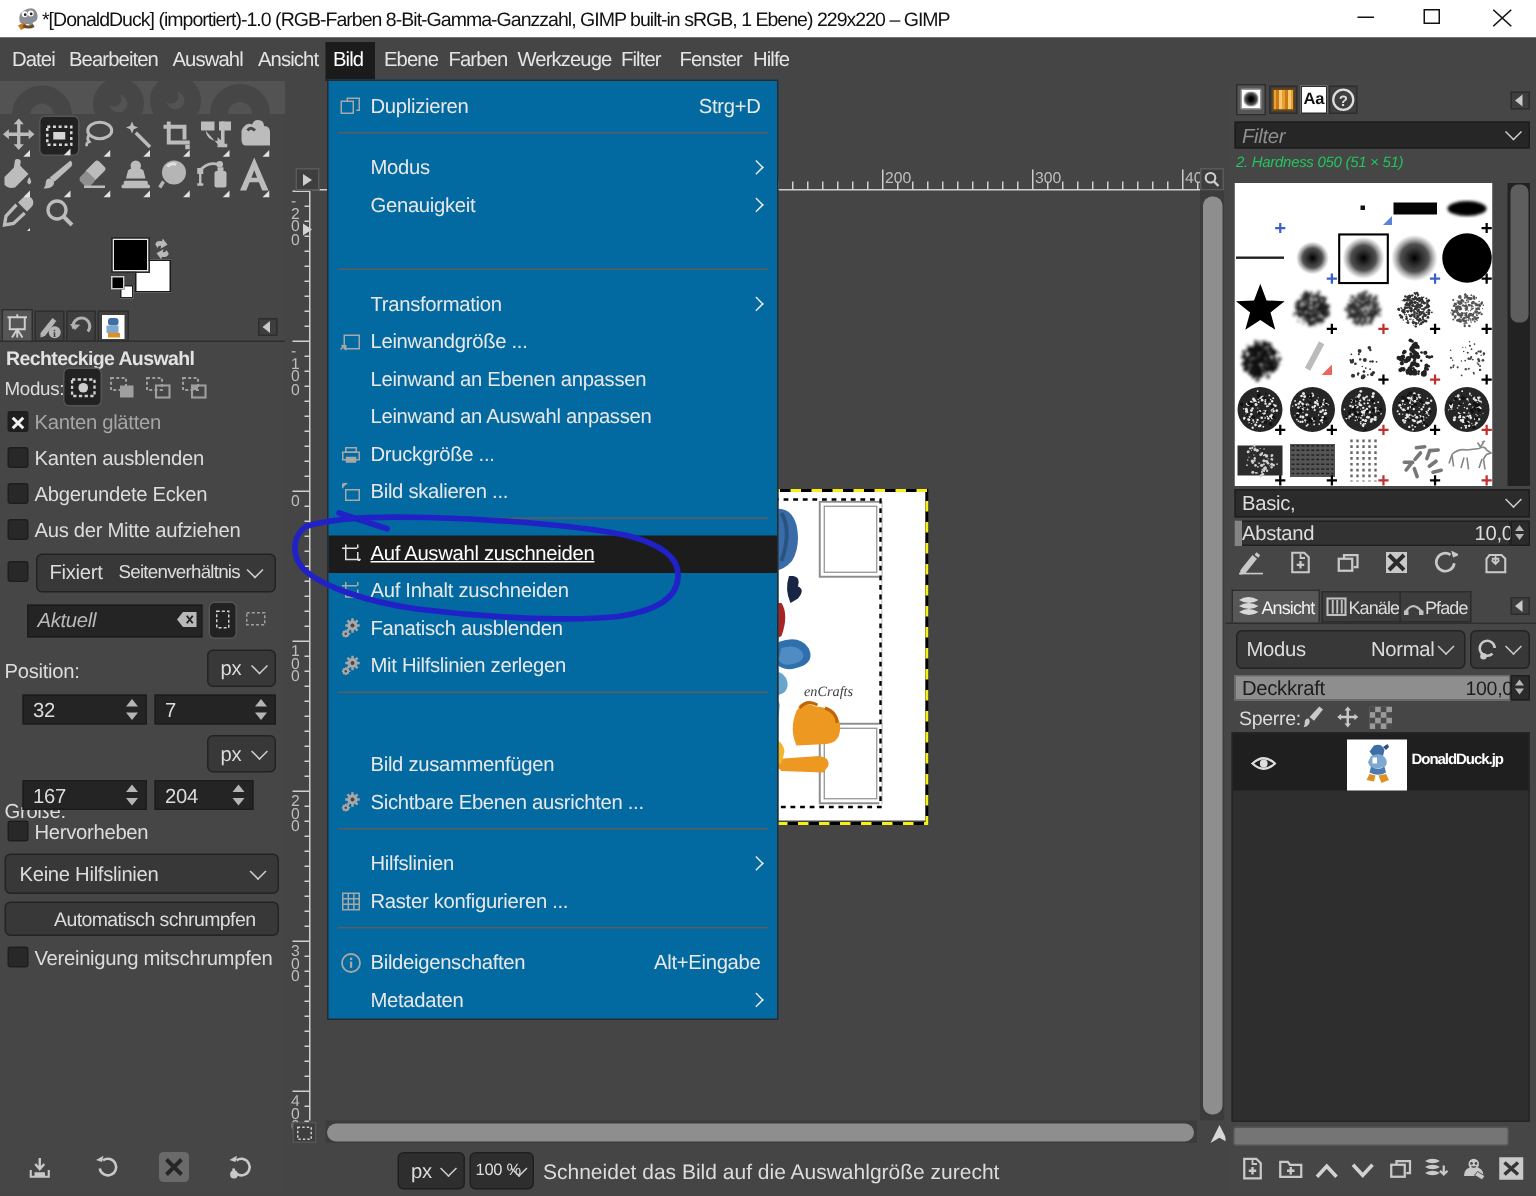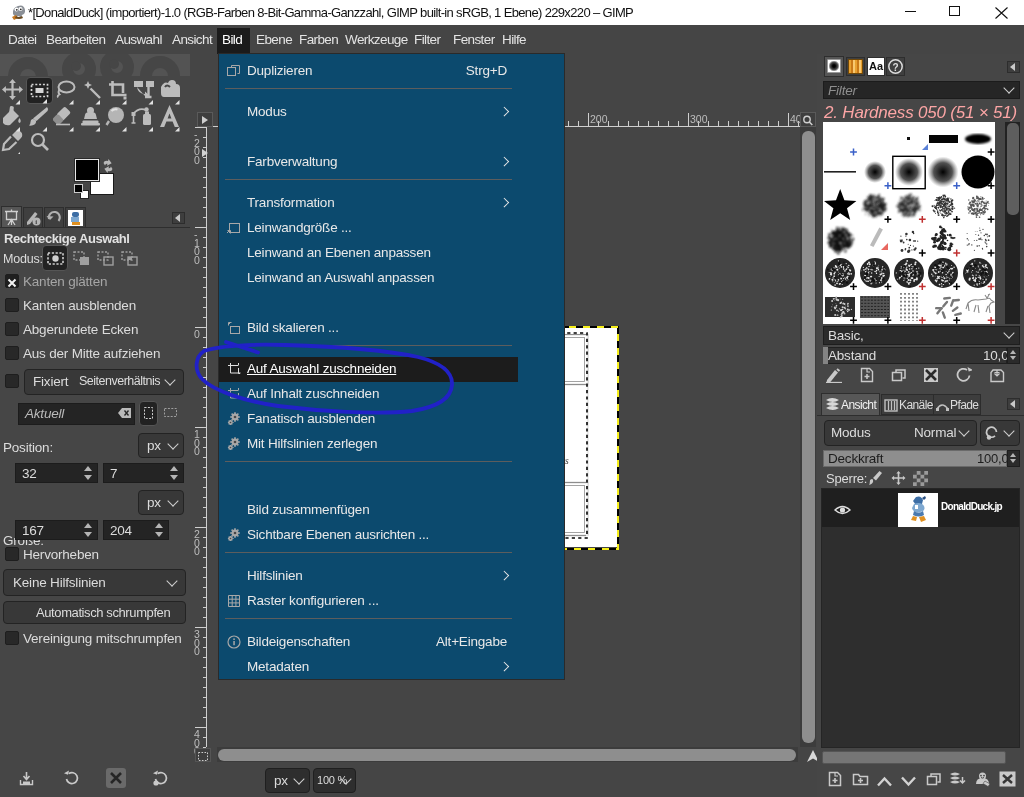--- a/index.html
+++ b/index.html
@@ -407,20 +407,21 @@
     <div class="abs" style="left:616px;top:695px;"><svg width="14" height="14">
           <path d="M7 1 L13 13 L7 9.5 L1 13z" fill="#d8d8d8"></path>
         </svg></div>
 
     <div class="abs" style="left:75px;top:714px;width:45px;height:25px;background:#2e2e2e;border:1px solid #1f1f1f;border-radius:4px;"></div>
     <div class="abs txt" style="left:84px;top:719px;">px</div>
     <div class="abs chev" style="left:105px;top:723px;"></div>
     <div class="abs" style="left:123px;top:714px;width:43px;height:25px;background:#2e2e2e;border:1px solid #1f1f1f;border-radius:4px;"></div>
     <div class="abs txt" style="left:127px;top:720px;font-size:11px;">100 %</div>
     <div class="abs chev" style="left:152px;top:723px;"></div>
+    <div class="abs txt" style="left:172px;top:719px;font-size:14px;letter-spacing:0;">Schneidet das Bild auf die Auswahlgröße zurecht</div>
   </div>
 
   <div class="abs" id="rdock" style="left:817px;top:54px;width:207px;height:743px;background:#464646;">
 
     <div class="abs" style="left:7px;top:2px;width:20px;height:21px;background:#565656;border:1px solid #2e2e2e;padding:2px;">
         <div style="width:14px;height:14px;background:#fff;border:1px solid #999;border-radius:1px;">
           <div style="width:10px;height:10px;margin:1px;background:radial-gradient(circle,#000 18%,#555 55%,#fff 80%);"></div>
         </div>
       </div>
     <div class="abs" style="left:29px;top:3px;width:19px;height:19px;background:#3f3f3f;border:1px solid #2e2e2e;padding:1px;">
@@ -432,21 +433,21 @@
           <circle cx="8.5" cy="8.5" r="6.7" fill="none" stroke="#ddd" stroke-width="1.5"></circle>
           <text x="5.5" y="12.5" font-size="10" font-weight="bold" fill="#ddd" font-family="Liberation Sans">?</text>
         </svg></div>
     <div class="abs" style="left:190px;top:7px;width:13px;height:12px;background:#3e3e3e;border:1px solid #2d2d2d;">
         <div style="width:0;height:0;border-right:5px solid #c9c9c9;border-top:4px solid transparent;border-bottom:4px solid transparent;margin:1px 0 0 2px;"></div>
       </div>
 
     <div class="abs" style="left:6px;top:27px;width:197px;height:18px;background:#262626;border:1px solid #1c1c1c;"></div>
     <div class="abs txt" style="left:11px;top:29px;font-style:italic;color:#8f8f8f;">Filter</div>
     <div class="abs chev" style="left:188px;top:32px;"></div>
-    <div class="abs txt" style="left:7px;top:49px;font-style:italic;font-size:17px;color:#fca5a5;">2. Hardness 050 (51 × 51)</div>
+    <div class="abs txt" style="left:7px;top:49px;font-style:italic;font-size:10px;color:#22c55e;">2. Hardness 050 (51 × 51)</div>
 
     <svg class="abs" style="left:6px;top:68px;" width="172" height="202">
       <rect width="172" height="202" fill="#ffffff"></rect>
       <defs>
           <radialGradient id="soft2">
             <stop offset="0%" stop-color="#000"></stop>
             <stop offset="60%" stop-color="#333" stop-opacity="0.85"></stop>
             <stop offset="100%" stop-color="#666" stop-opacity="0"></stop>
           </radialGradient>
           <filter id="blur1">
@@ -3072,56 +3073,64 @@
           <circle cx="10" cy="4.6" r="0.9" fill="#464646"></circle>
           <path d="M7 6.5 q1.5 1.2 3 0" stroke="#464646" fill="none"></path>
           <path d="M11 10 l5 3 -2 2.5 -5-3z" fill="#c9c9c9" stroke="#464646" stroke-width="0.6"></path>
         </svg></div>
     <div class="abs" style="left:182px;top:717px;"><svg width="17" height="16">
           <rect x="0.5" y="0.5" width="16" height="15" fill="#c9c9c9"></rect>
           <path d="M4 4 l9 8 M13 4 l-9 8" stroke="#363636" stroke-width="2.4"></path>
         </svg></div>
   </div>
 
-  <div class="abs" id="dropdown" style="left:218px;top:53px;width:347px;height:627px;background:#0c4a6e;border:1px solid #2a2a2a;font-size:13.5px;letter-spacing:-0.2px;color:#e8e8e8;">
+  <div class="abs" id="dropdown" style="left:218px;top:53px;width:301px;height:627px;background:#0369a1;border:1px solid #2a2a2a;font-size:13.5px;letter-spacing:-0.2px;color:#e8e8e8;">
 
     <div class="abs mrow" style="top:5px;">
         <span class="mico"><svg width="16" height="16" viewBox="0 0 16 16">
             <rect x="1.5" y="4.5" width="8" height="8" fill="none" stroke="#a8a8a8"></rect>
             <path d="M5.5 4.5 v-2 h8 v8 h-2" fill="none" stroke="#a8a8a8"></path>
           </svg></span>
         <span class="mtxt">Duplizieren</span>
         <span class="msc">Strg+D</span>
       </div>
     <div class="abs msep" style="top:34px;"></div>
     <div class="abs mrow" style="top:46px;">
         <span class="mtxt">Modus</span>
         <span class="marr"></span>
       </div>
-    <div class="abs mrow" style="top:96px;">
-        <span class="mtxt">Farbverwaltung</span>
+    <div class="abs mrow" style="top:71px;">
+        <span class="mtxt">Genauigkeit</span>
         <span class="marr"></span>
       </div>
     <div class="abs msep" style="top:125px;"></div>
     <div class="abs mrow" style="top:137px;">
         <span class="mtxt">Transformation</span>
         <span class="marr"></span>
       </div>
     <div class="abs mrow" style="top:162px;">
         <span class="mico"><svg width="16" height="16" viewBox="0 0 16 16">
             <rect x="3.5" y="3.5" width="10" height="9" fill="none" stroke="#a8a8a8"></rect>
             <path d="M1 13 l3-3 M1.5 10.5 h3 v3" stroke="#a8a8a8" fill="none"></path>
           </svg></span>
         <span class="mtxt">Leinwandgröße ...</span>
       </div>
     <div class="abs mrow" style="top:187px;">
         <span class="mtxt">Leinwand an Ebenen anpassen</span>
       </div>
     <div class="abs mrow" style="top:212px;">
         <span class="mtxt">Leinwand an Auswahl anpassen</span>
+      </div>
+    <div class="abs mrow" style="top:237px;">
+        <span class="mico"><svg width="16" height="16" viewBox="0 0 16 16">
+            <rect x="2.5" y="6.5" width="11" height="5" fill="none" stroke="#a8a8a8"></rect>
+            <rect x="4.5" y="3.5" width="7" height="3" fill="none" stroke="#a8a8a8"></rect>
+            <rect x="4.5" y="9.5" width="7" height="4" fill="#a8a8a8"></rect>
+          </svg></span>
+        <span class="mtxt">Druckgröße ...</span>
       </div>
     <div class="abs mrow" style="top:262px;">
         <span class="mico"><svg width="16" height="16" viewBox="0 0 16 16">
             <rect x="4.5" y="6.5" width="9" height="7" fill="none" stroke="#a8a8a8"></rect>
             <path d="M2 5 l3-3 M2.5 2.5 h3 M2.5 2.5 v3" stroke="#a8a8a8" fill="none"></path>
           </svg></span>
         <span class="mtxt">Bild skalieren ...</span>
       </div>
     <div class="abs msep" style="top:291px;"></div>
     <div class="abs" style="top:303px;left:0;width:299px;height:25px;background:#1c1c1c;"></div>

